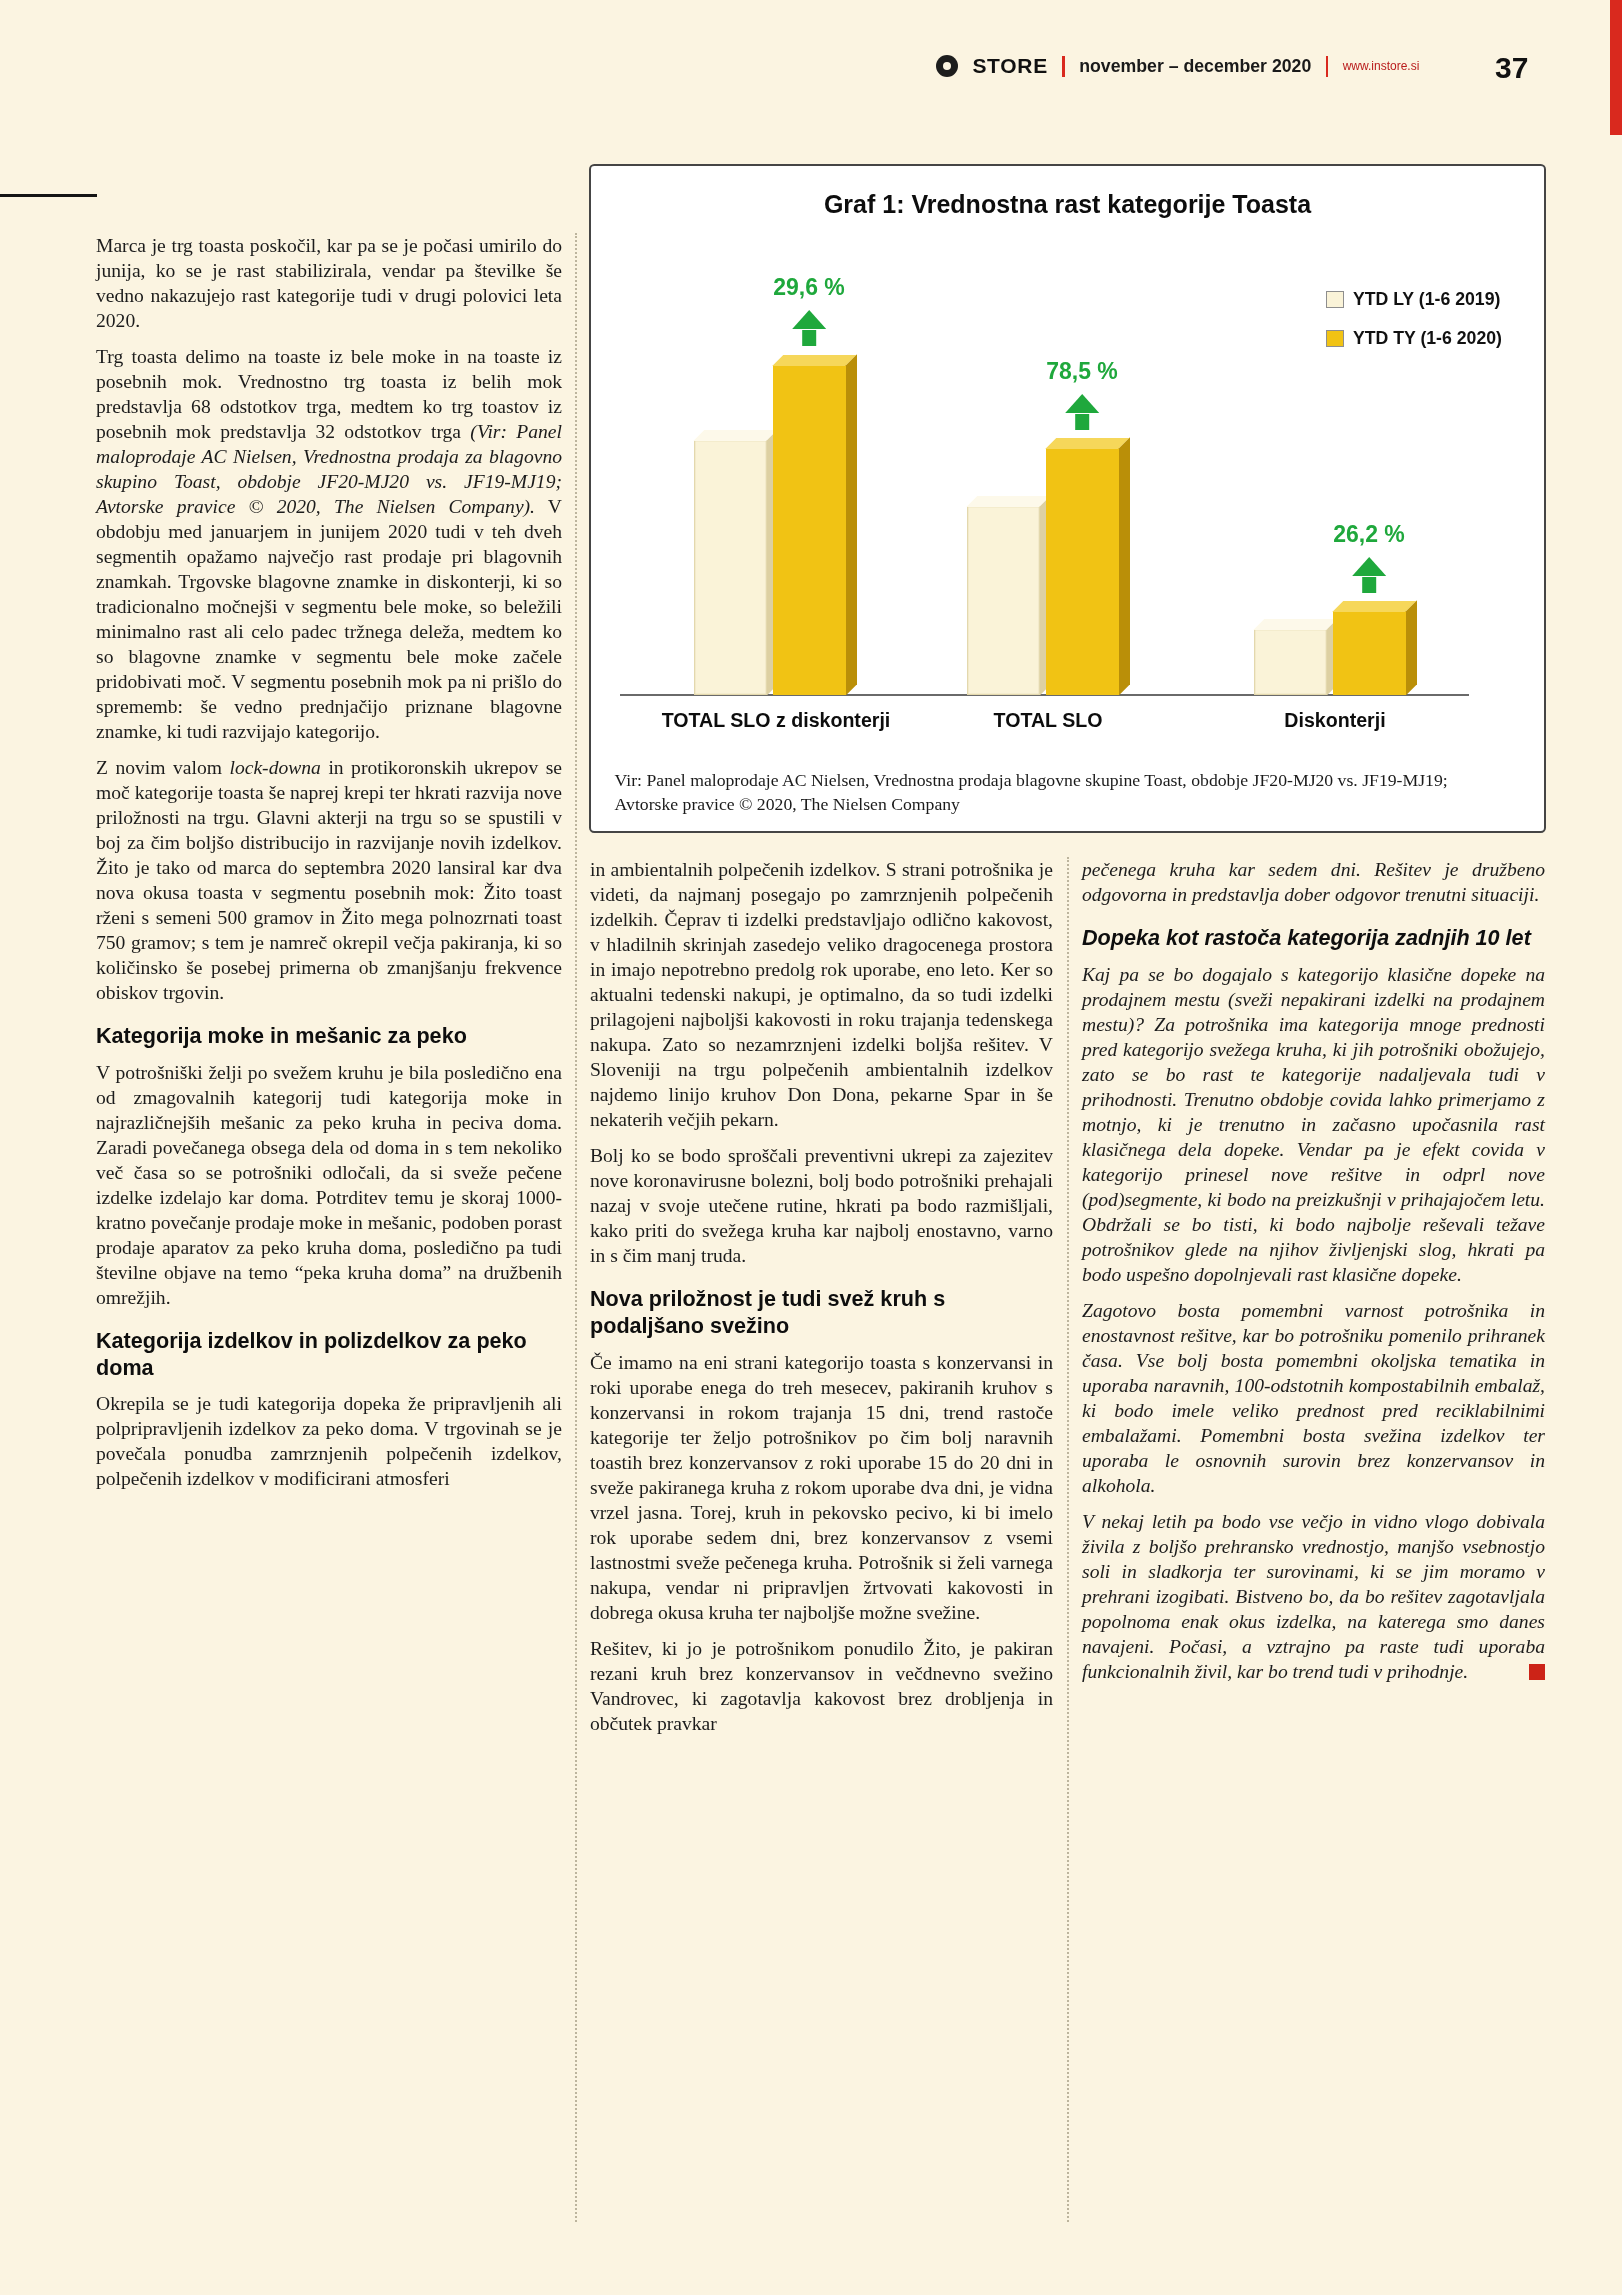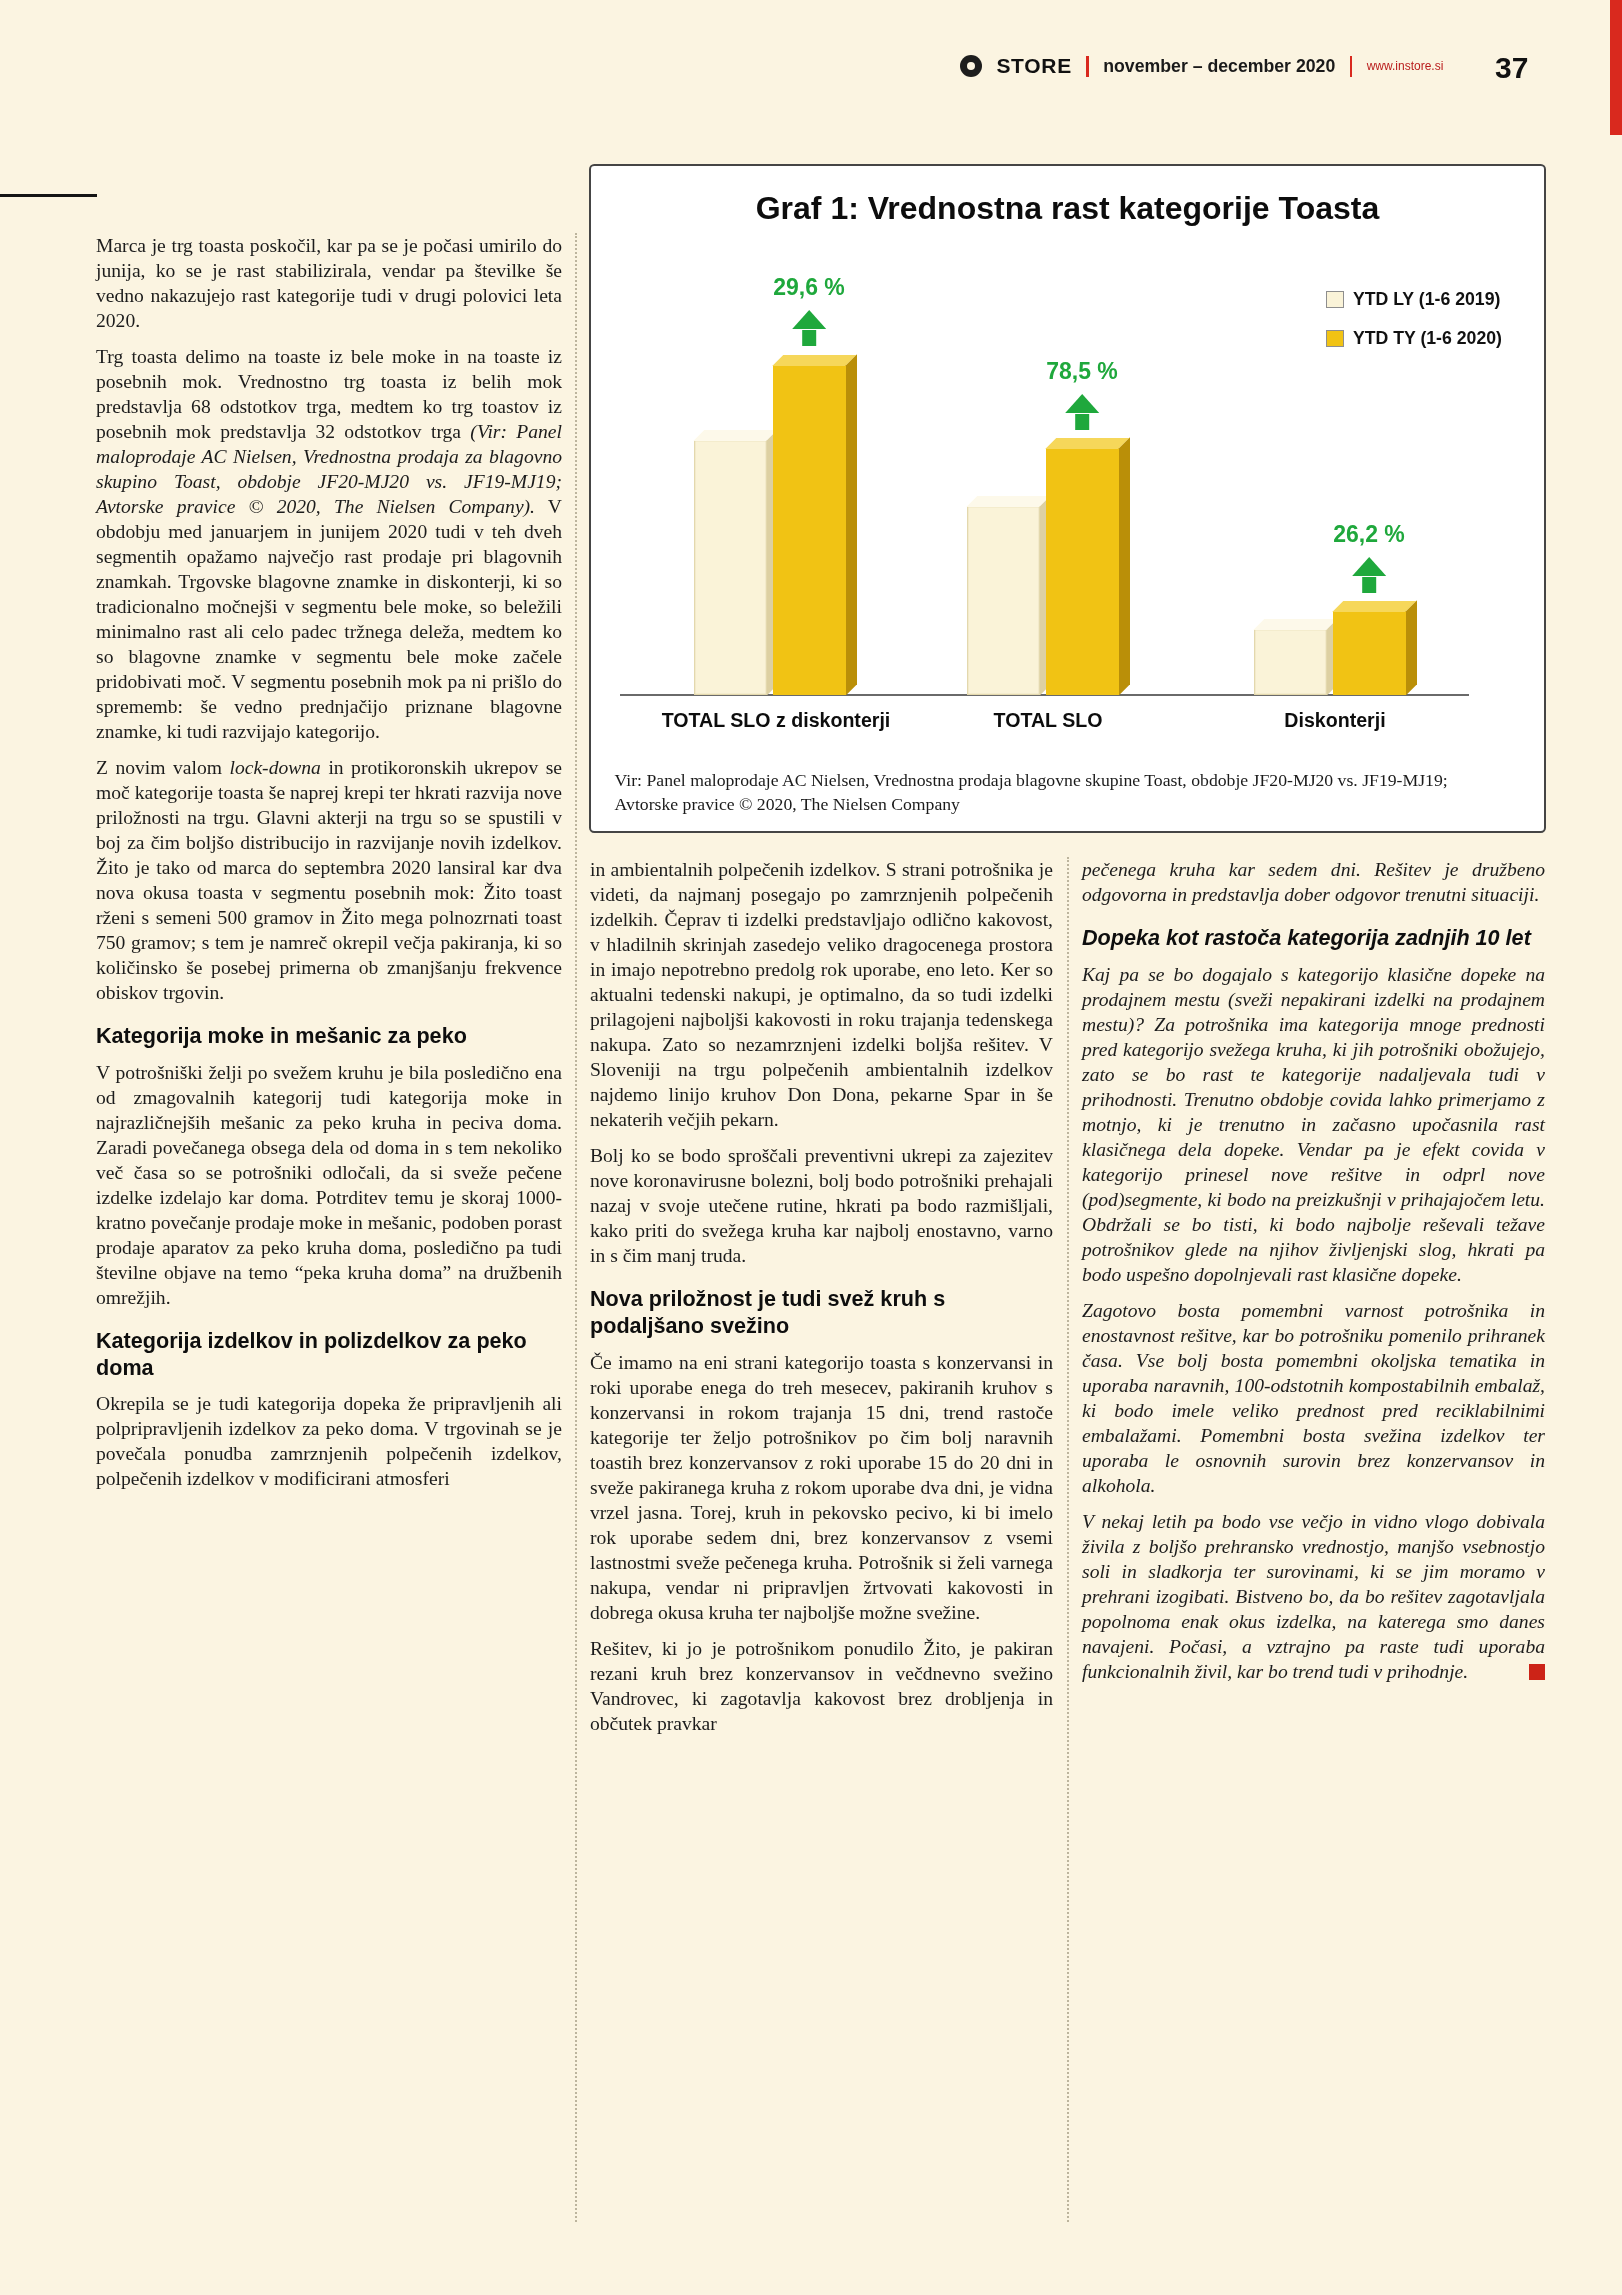--- a/index.html
+++ b/index.html
@@ -7,36 +7,36 @@
   .page {
     position:relative; width:1623px; height:2295px;
     background:#fbf4e1; overflow:hidden;
     font-family:"Liberation Serif", serif; color:#1c1c1c;
   }
 
   
   .red-edge { position:absolute; top:0; right:0; width:13px; height:135px; background:#d9291e; }
   .top-rule { position:absolute; top:194px; left:0; width:97px; height:3.3px; background:#141414; }
   .header { position:absolute; top:54px; left:936px; display:flex; align-items:center; gap:14.4px;
-            font-family:"Liberation Sans", sans-serif;margin-left:24px; }
+            font-family:"Liberation Sans", sans-serif; }
   .logo-icon { width:22px; height:22px; border-radius:50%; background:#1d1d1d; position:relative; flex:0 0 auto; }
   .logo-icon::after { content:''; position:absolute; left:7.2px; top:7.2px; width:7.9px; height:7.9px;
                       border-radius:50%; background:#fbf4e1; }
   .brand { font-weight:bold; font-size:21px; letter-spacing:0.7px; color:#111; }
   .hsep { width:2.6px; height:21px; background:#d9291e; }
   .issue { font-weight:bold; font-size:17.7px; color:#1a1a1a; }
   .site { font-size:12px; color:#b91c1c; }
   .pagenum { position:absolute; top:51px; left:1495px; font-family:"Liberation Sans", sans-serif;
              font-weight:bold; font-size:30px; color:#111; }
 
   
   .chart-box { position:absolute; left:589px; top:164px; width:957px; height:669px;
                background:#ffffff; border:2px solid #454545; border-radius:5.2px; }
   .chart-title { padding-top:23.6px; text-align:center; font-family:"Liberation Sans", sans-serif;
-                 font-weight:bold; font-size:32px; color:#0d0d0d; }
+                 font-weight:bold; font-size:25px; color:#0d0d0d; }
   .legend { position:absolute; top:123px; right:42px; display:flex; flex-direction:column; gap:18px; }
   .legend-item { display:flex; align-items:center; gap:9.2px; }
   .swatch { width:17.7px; height:17.7px; border:1.3px solid #8e8e8e; flex:0 0 auto; }
   .legend-label { font-family:"Liberation Sans", sans-serif; font-weight:bold; font-size:17.7px; color:#111; }
 
   .plot { position:absolute; left:0; top:0; width:100%; height:529px; }
   .axis-line { position:absolute; left:29px; right:75px; bottom:-1.3px; height:2.6px; background:#6a6a6a; }
   .bar-group { position:absolute; bottom:0; width:162px; height:100%; }
   .bar { position:absolute; bottom:0; width:73px; }
   .bar::before { content:''; position:absolute; top:-10.5px; left:5.2px; width:100%; height:10.5px; transform:skewX(-45deg); }

